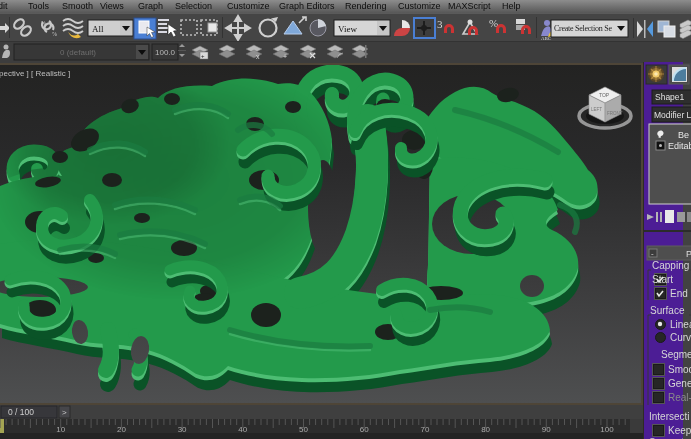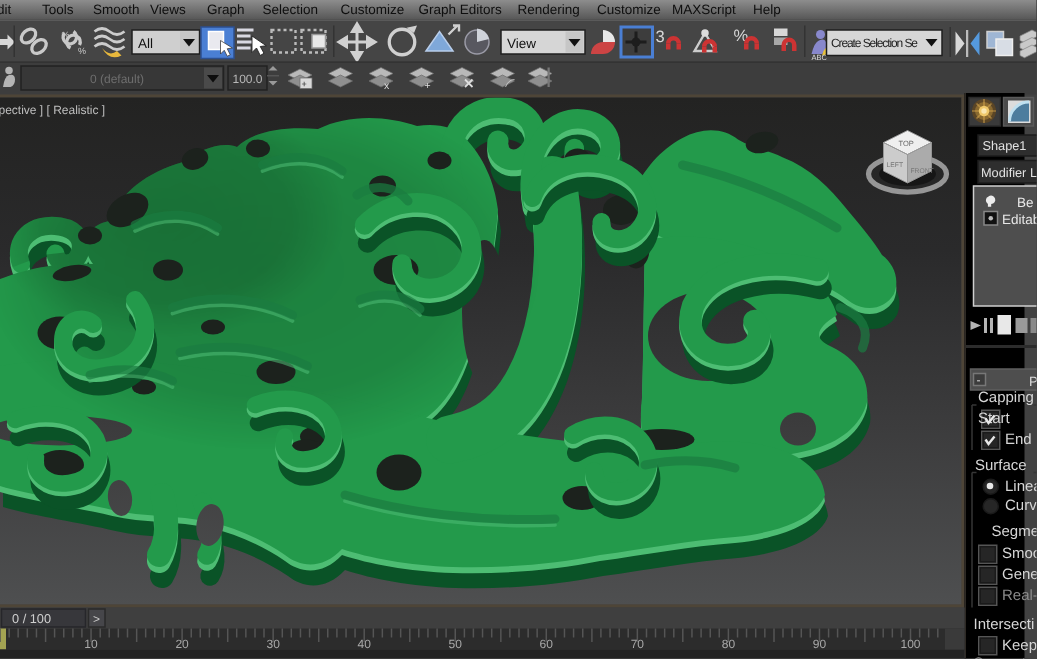--- a/index.html
+++ b/index.html
@@ -3,28 +3,28 @@
 <meta charset="utf-8">
 <style>
   html,body{margin:0;padding:0;}
   body{width:691px;height:439px;overflow:hidden;position:relative;
        font-family:"Liberation Sans",sans-serif;background:#424242;}
   .abs{position:absolute;}
   #menubar{left:0;top:0;width:691px;height:13px;
     background:linear-gradient(#8d8d8d,#6f6f6f 55%,#575757);}
   #menubar span{position:absolute;top:1px;font-size:9px;color:#0e0e0e;}
   #tb1{left:0;top:13px;width:691px;height:28px;background:#454545;
-       border-top:1px solid #5a5a5a;box-sizing:border-box;}
+       border-top:1px solid #5a5a5a;box-sizing:border-box;font-family:Liberation Serif, serif;}
   #tb2{left:0;top:41px;width:691px;height:22px;background:#3d3d3d;
        border-top:1px solid #333;box-sizing:border-box;text-decoration:underline;}
   #vpb{left:0;top:63px;width:643px;height:2px;background:#4e4537;}
   #vp{left:0;top:65px;width:641px;height:338px;border-bottom:2px solid #4e4537;border-right:2px solid #4e4537;overflow:hidden;
       background:linear-gradient(#232322,#2a2a2b 30%,#3c3c3d 65%,#4e4f50);}
   #vplabel{left:-1px;top:4px;font-size:8px;color:#bfbfbf;}
-  #panel{left:643px;top:62px;width:40px;height:377px;background:#000000;
+  #panel{left:643px;top:62px;width:40px;height:377px;background:#4c1d95;
          border-left:1px solid #2e2a25;box-sizing:border-box;color:#d6d6d6;}
   #panel .t{position:absolute;font-size:10px;white-space:nowrap;}
   .cb{position:absolute;width:9px;height:9px;background:#262626;
       border:1px solid #1a1a1a;box-shadow:0 0 0 1px #555;}
   .rb{position:absolute;width:9px;height:9px;border-radius:50%;
       background:#262626;border:1px solid #1a1a1a;}
   #tl{left:0;top:405px;width:643px;height:34px;background:#3f3f3f;}
 </style>
 </head>
 <body>

